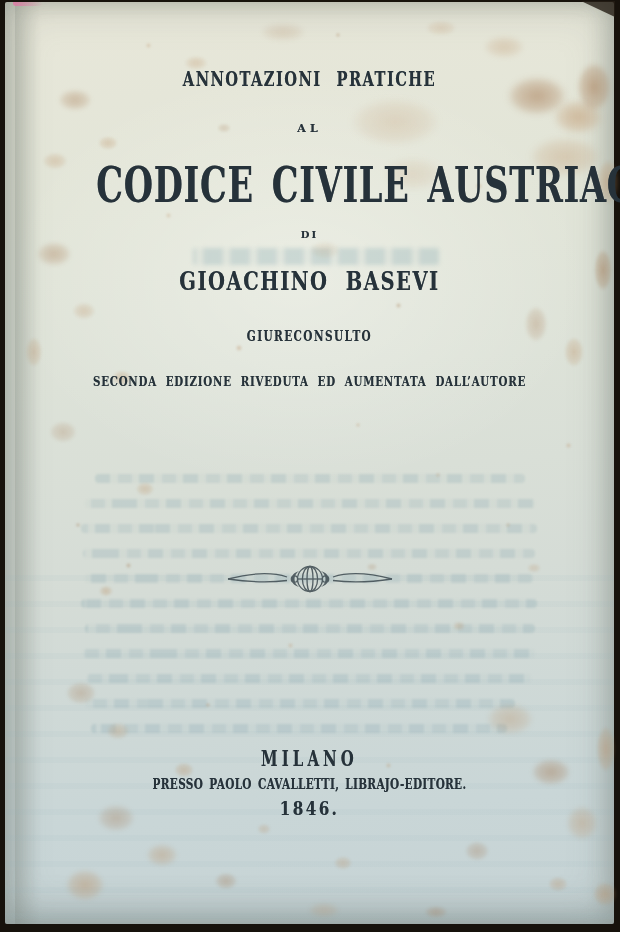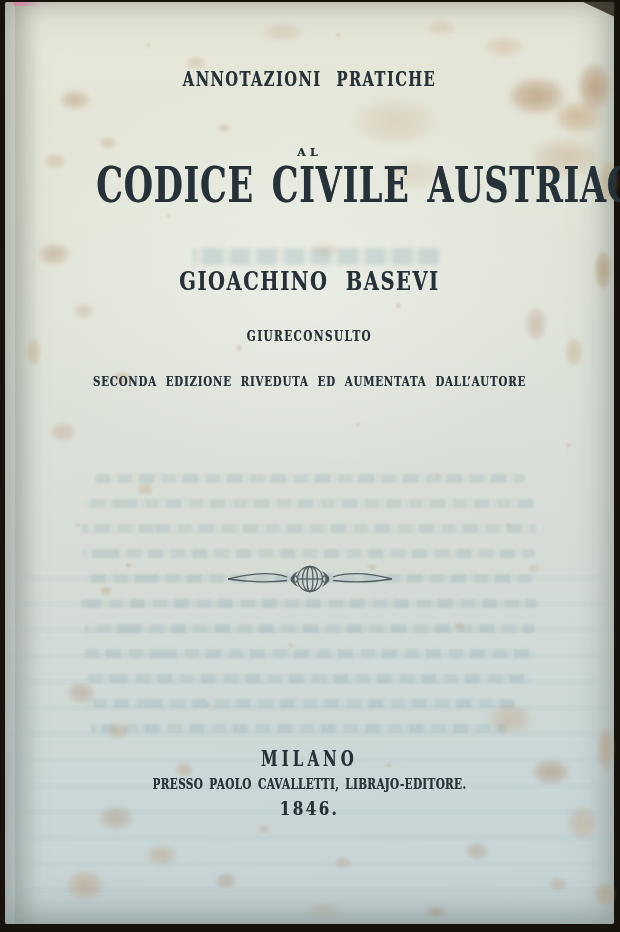--- a/index.html
+++ b/index.html
@@ -40,21 +40,21 @@
     background:linear-gradient(90deg, rgba(226,120,165,0.85), rgba(226,120,165,0));
     border-radius:0 0 3px 3px;
   }
   
   .line{
     position:absolute;left:0;right:0;text-align:center;white-space:nowrap;
     color:var(--ink,#26323a);font-weight:bold;line-height:1;
     text-shadow:0 0 0.5px rgba(38,50,58,0.55);
   }
   .series    {top:66px; font-size:21px;letter-spacing:2px; word-spacing:12px;transform:scaleX(.70);}
-  .al        {top:121px;font-size:11px;letter-spacing:4px;margin-top:24px;}
+  .al        {top:121px;font-size:11px;letter-spacing:4px;}
   .maintitle {top:159px;font-size:48px;letter-spacing:1px; word-spacing:8px; transform:scaleX(.70);}
   .di        {top:228px;font-size:10px;letter-spacing:2px;}
   .author    {top:266px;font-size:26px;letter-spacing:2px; word-spacing:12px;transform:scaleX(.75);}
   .role      {top:327px;font-size:15px;letter-spacing:2px; transform:scaleX(.70);}
   .edition   {top:373px;font-size:13.5px;letter-spacing:1px;word-spacing:6px; transform:scaleX(.76);}
   .city      {top:745px;font-size:22px;letter-spacing:6px; transform:scaleX(.68);}
   .publisher {top:775px;font-size:14px;letter-spacing:.4px;word-spacing:3px; transform:scaleX(.75);}
   .year      {top:797px;font-size:19px;letter-spacing:3px; transform:scaleX(.80);}
   
   .ornament{
@@ -161,20 +161,21 @@
       <div class="stain" style="left: 70px; top: 520px; width: 6px; height: 6px; background: radial-gradient(closest-side, rgba(158, 108, 66, 0.32), rgba(158, 108, 66, 0.16) 55%, rgba(158, 108, 66, 0) 75%); filter: blur(1px);"></div>
       <div class="stain" style="left: 560px; top: 440px; width: 7px; height: 7px; background: radial-gradient(closest-side, rgba(185, 138, 92, 0.34), rgba(185, 138, 92, 0.17) 55%, rgba(185, 138, 92, 0) 75%); filter: blur(1px);"></div>
       <div class="stain" style="left: 500px; top: 520px; width: 6px; height: 6px; background: radial-gradient(closest-side, rgba(185, 138, 92, 0.28), rgba(185, 138, 92, 0.14) 55%, rgba(185, 138, 92, 0) 75%); filter: blur(1px);"></div>
       <div class="stain" style="left: 330px; top: 30px; width: 6px; height: 6px; background: radial-gradient(closest-side, rgba(158, 108, 66, 0.3), rgba(158, 108, 66, 0.15) 55%, rgba(158, 108, 66, 0) 75%); filter: blur(1px);"></div>
       <div class="stain" style="left: 140px; top: 40px; width: 7px; height: 7px; background: radial-gradient(closest-side, rgba(185, 138, 92, 0.3), rgba(185, 138, 92, 0.15) 55%, rgba(185, 138, 92, 0) 75%); filter: blur(1px);"></div>
     </div>
 
   <div class="line series">ANNOTAZIONI PRATICHE</div>
   <div class="line al">AL</div>
   <div class="line maintitle">CODICE CIVILE AUSTRIACO</div>
+  <div class="line di">DI</div>
   <div class="line author">GIOACHINO BASEVI</div>
   <div class="line role">GIURECONSULTO</div>
   <div class="line edition">SECONDA EDIZIONE RIVEDUTA ED AUMENTATA DALL’AUTORE</div>
 
   <div class="ornament">
     <svg width="170" height="34" viewBox="0 0 170 34" fill="none" stroke="#3d4a50" stroke-width="1.3">
       <g id="halfOrn">
         <path d="M3,17 C30,10 50,11 62,15"></path>
         <path d="M3,17 C30,21 50,20 62,18.5"></path>
         <path d="M74,9 C64,12 64,22 74,25 C68,21 68,13 74,9 Z" fill="#3d4a50" stroke="none"></path>

